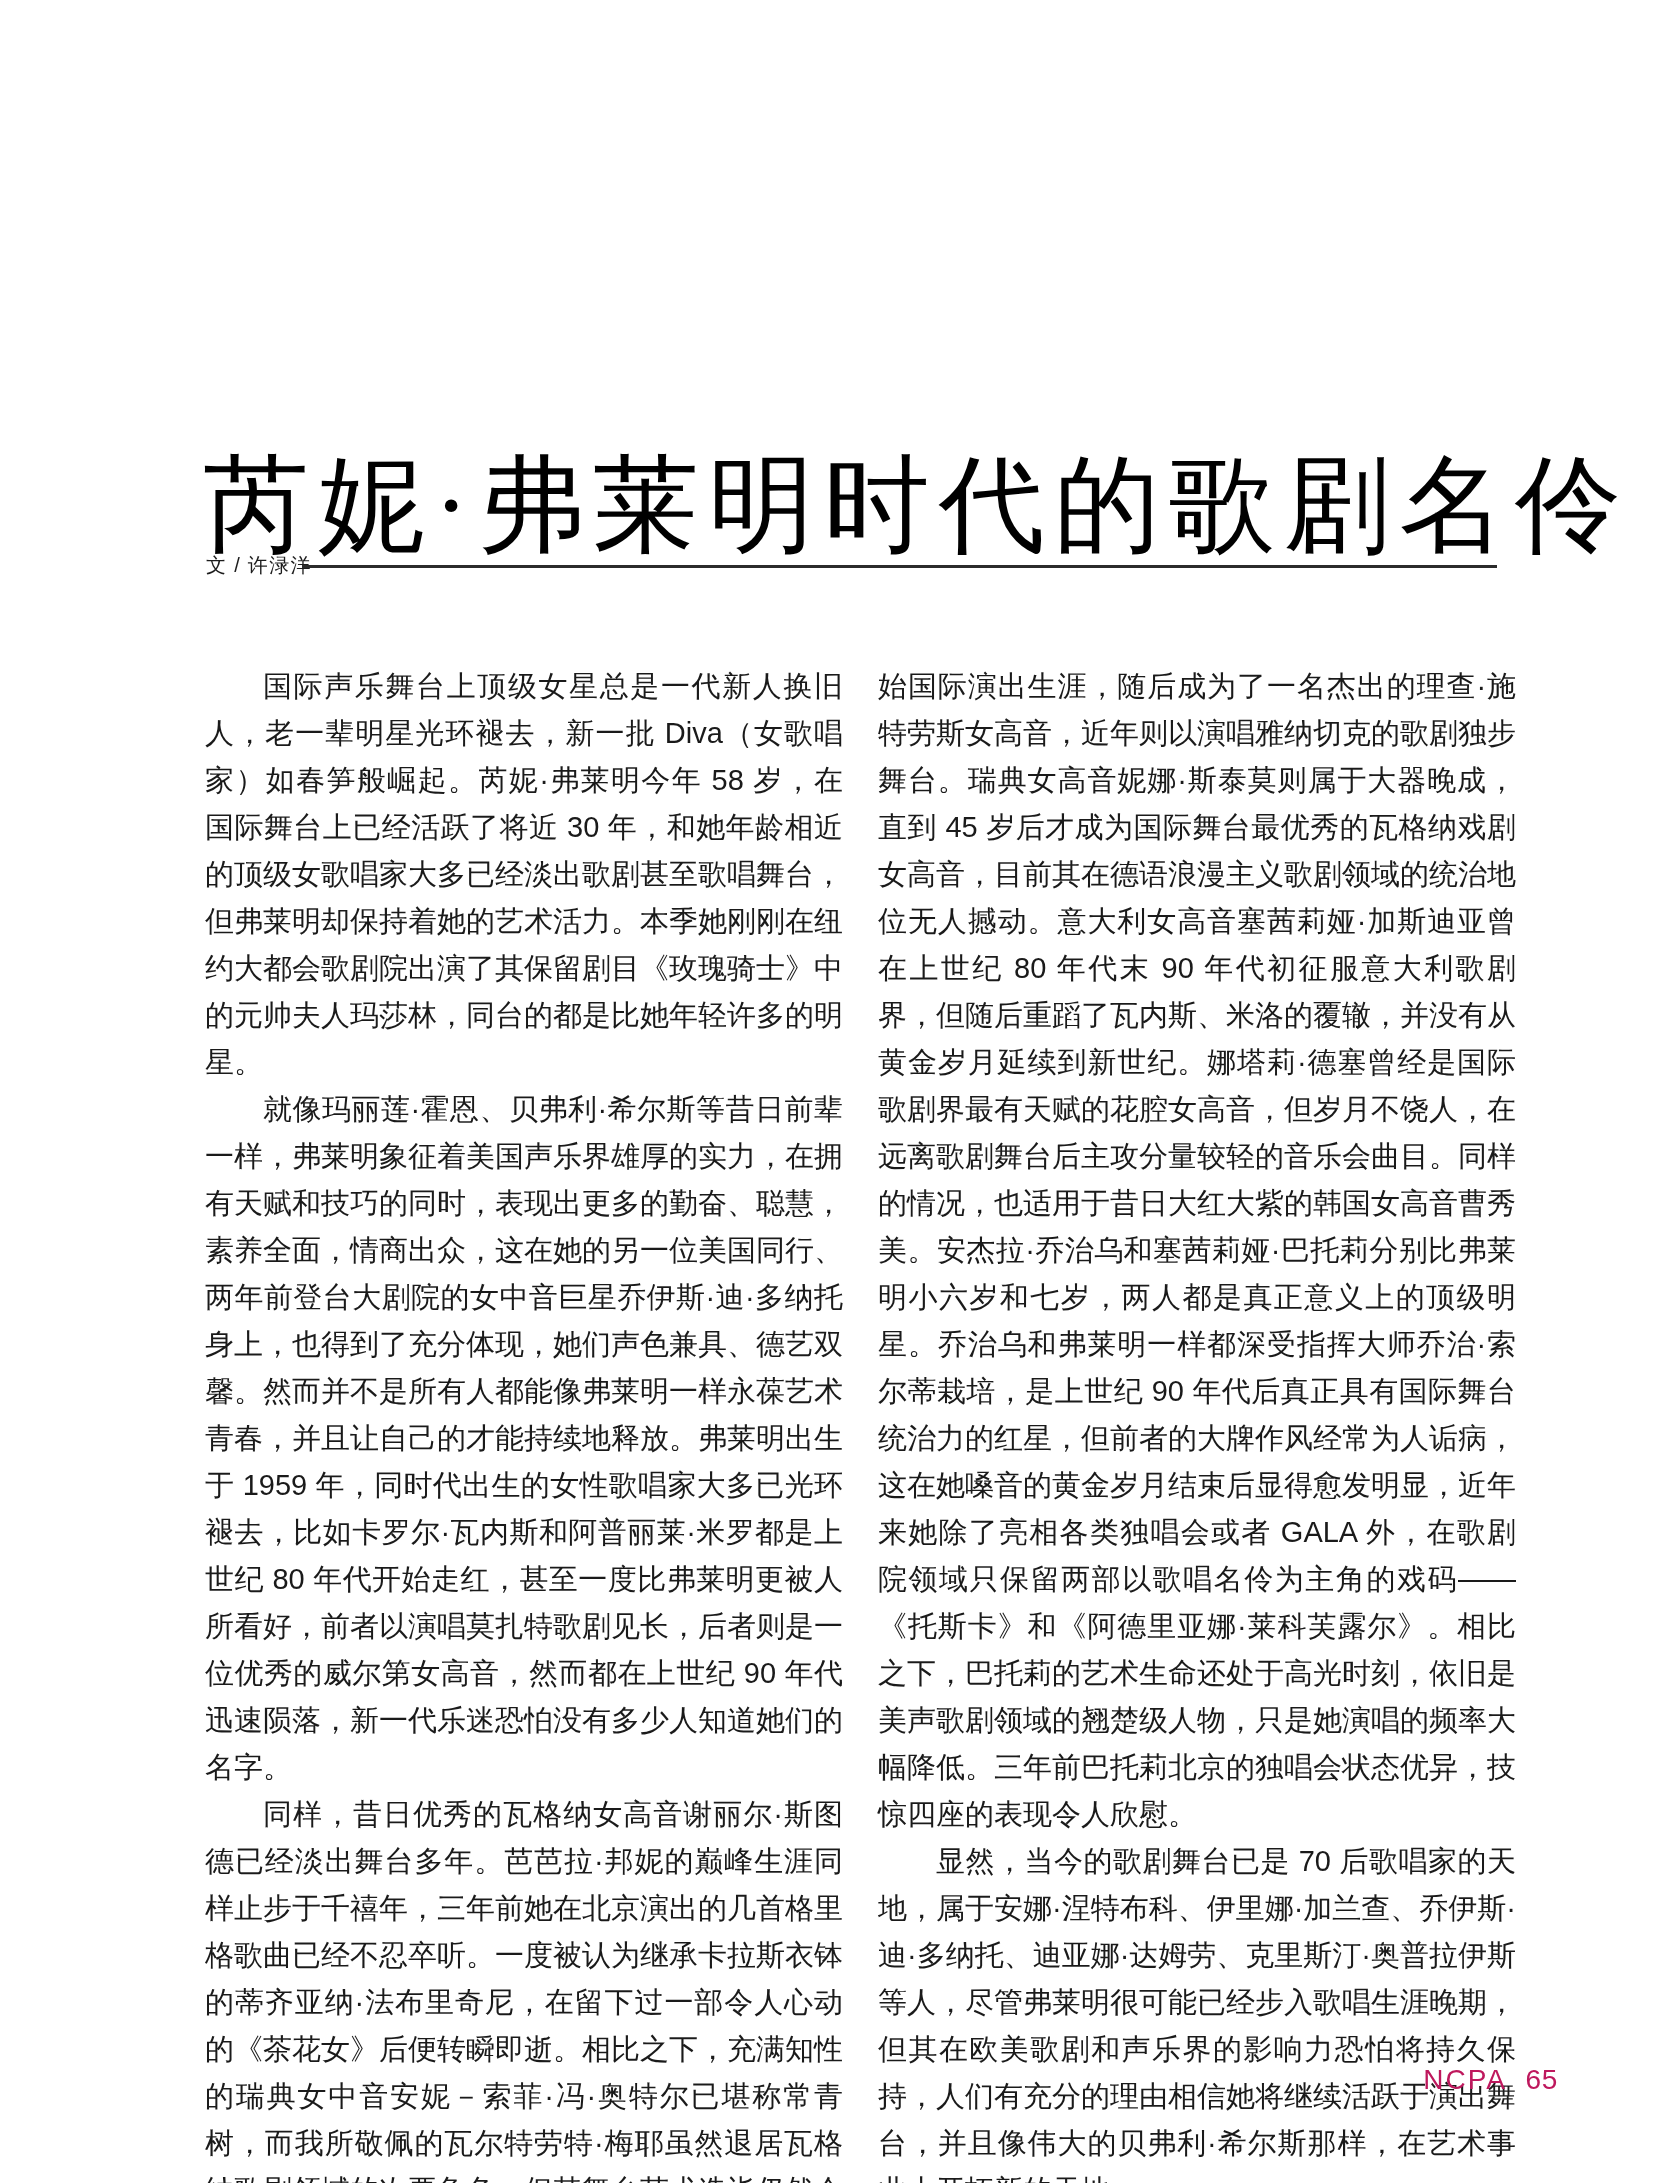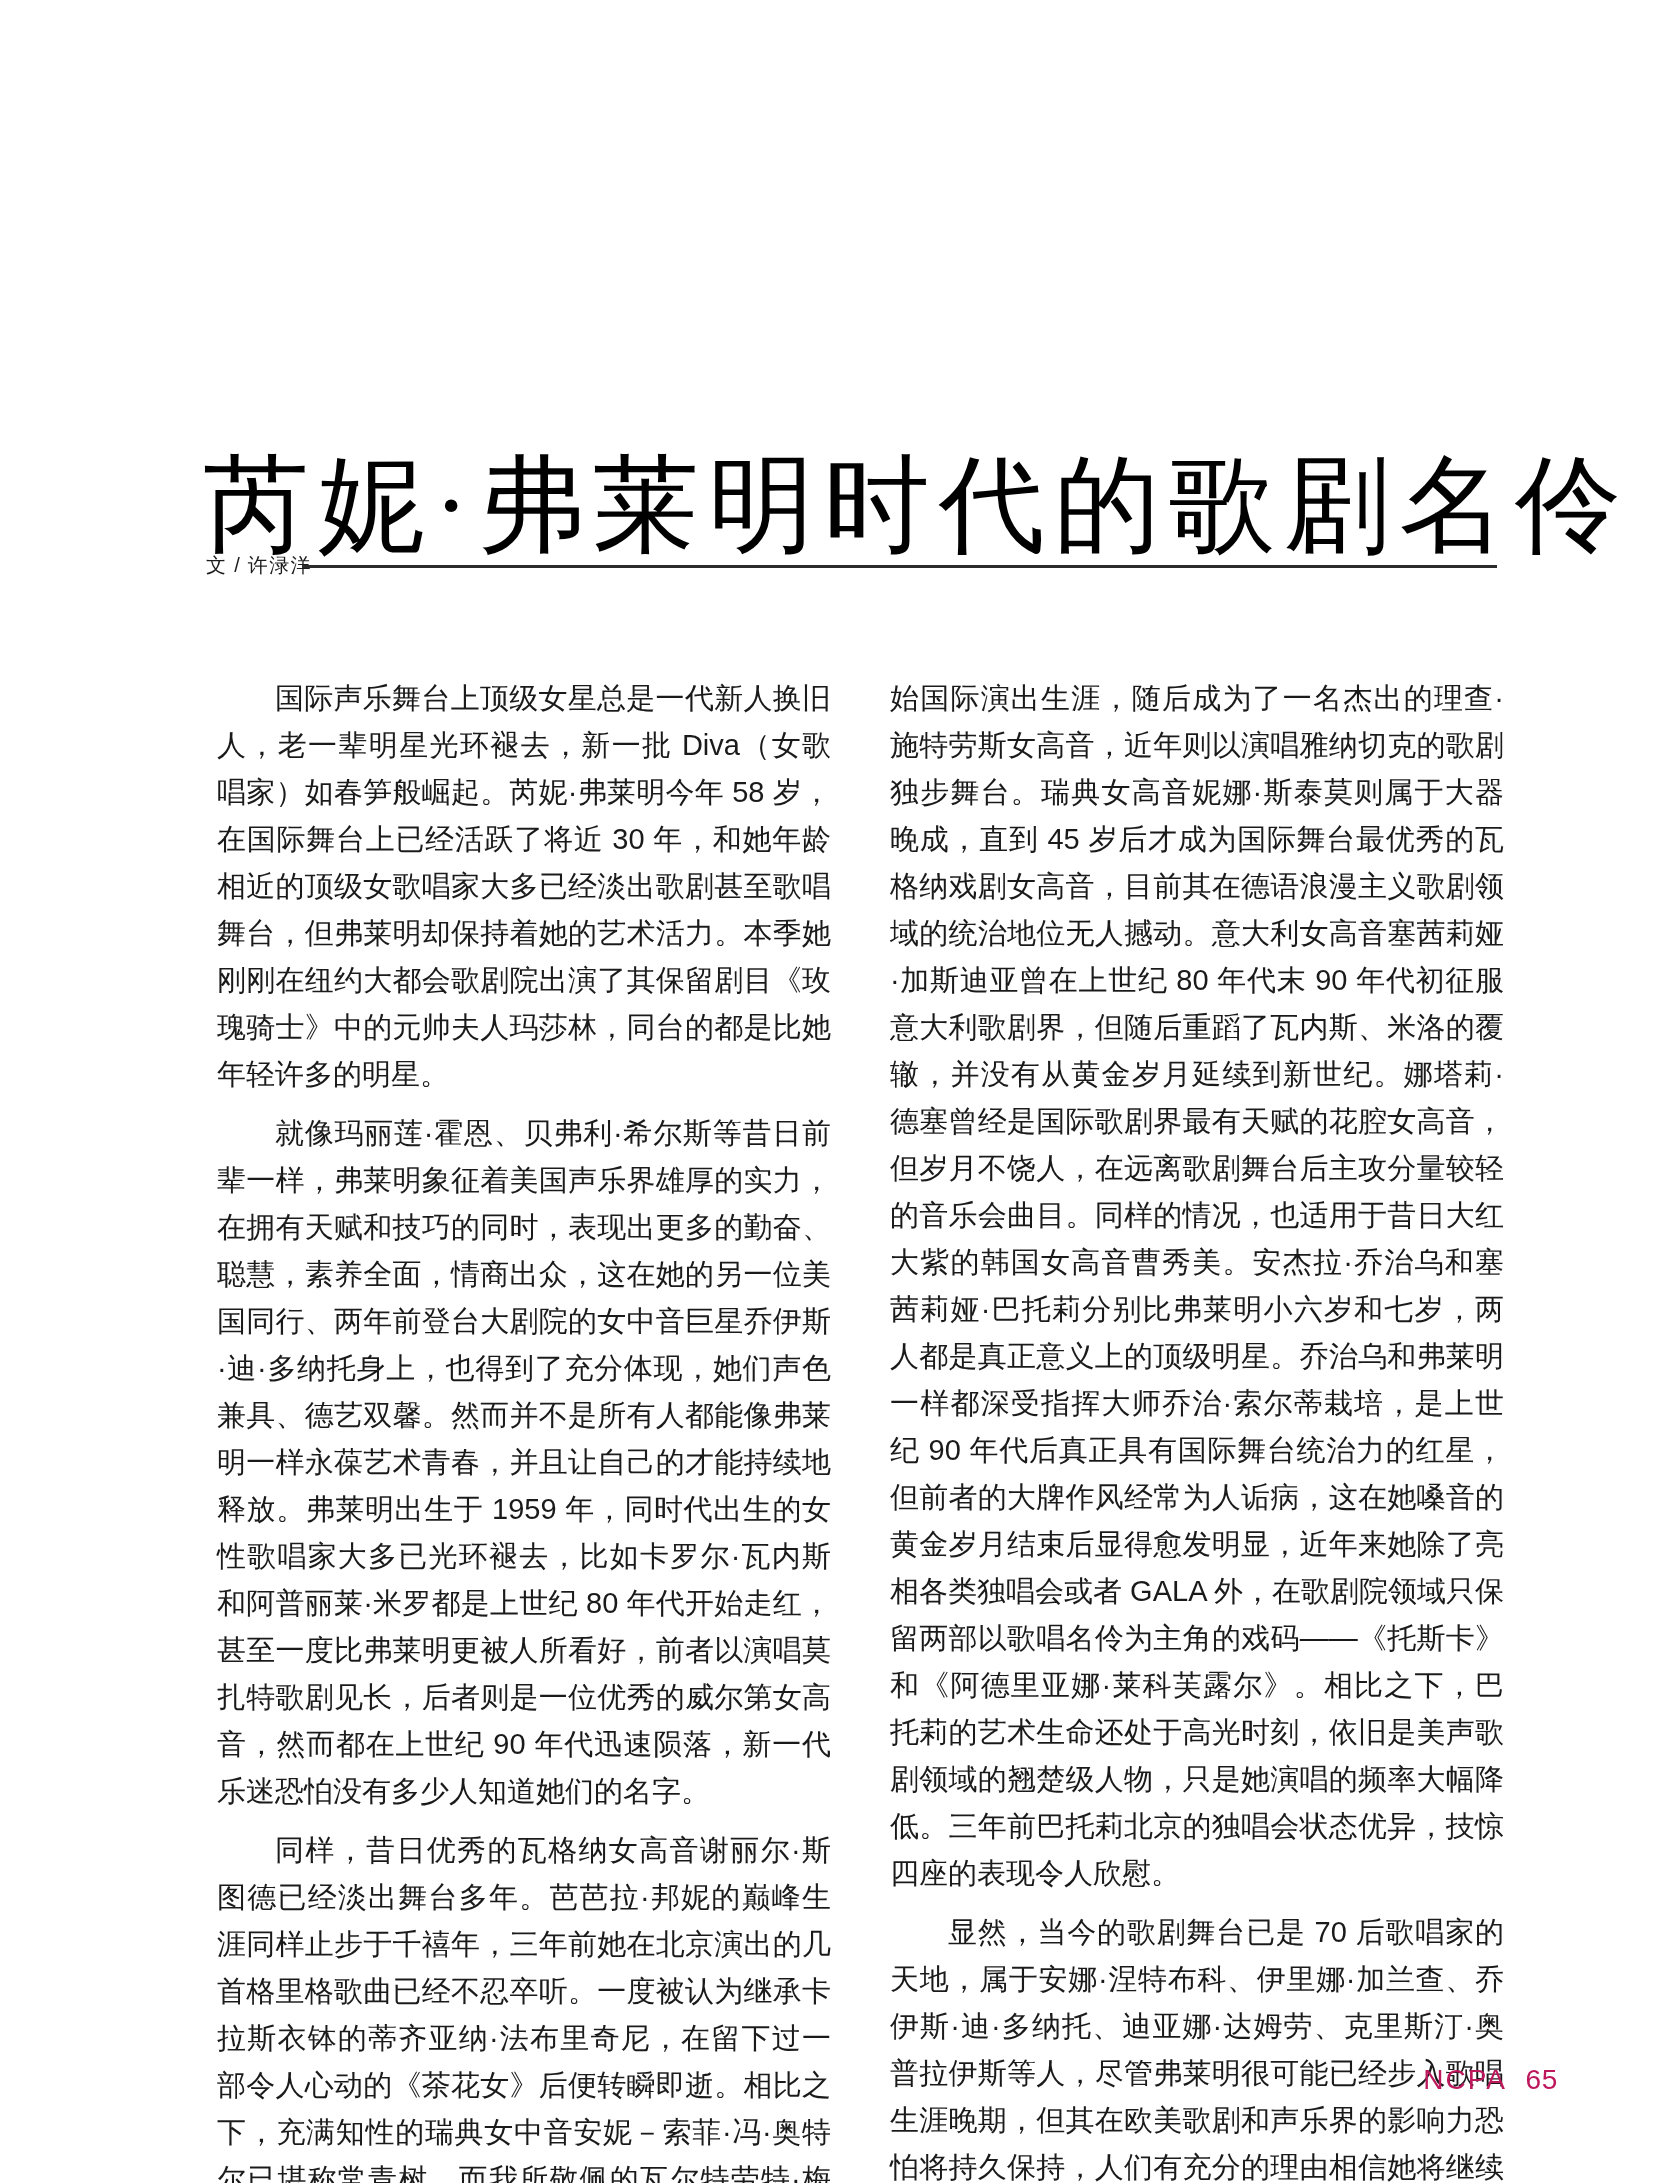--- a/index.html
+++ b/index.html
@@ -41,21 +41,21 @@
     top:663px;
     width:638px;
     font-size:29px;
     line-height:47px;
     text-align:justify;
     text-justify:inter-character;
     color:#1a1a1a;
   }
   .col-left{left:205px;}
   .col-right{left:878px;}
-  .para{margin:12px;}
+  .para{margin:0;}
   .para.indent{text-indent:2em;}
   .credits{
     position:absolute;
     left:878px;top:1978px;
     width:638px;
     text-align:right;
     font-size:23px;
     color:#222;
     letter-spacing:0.7px;
   }

